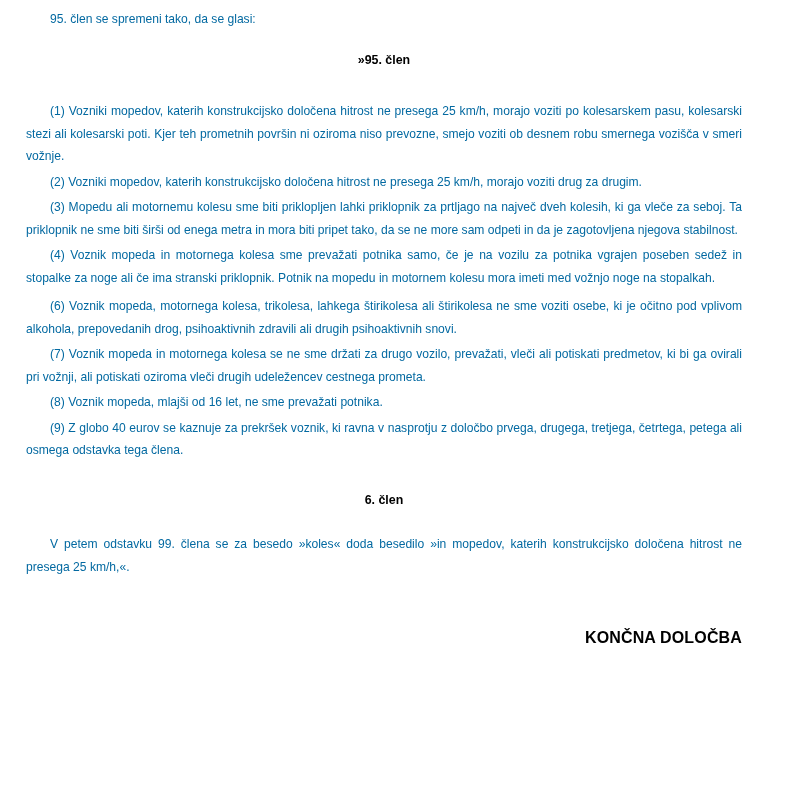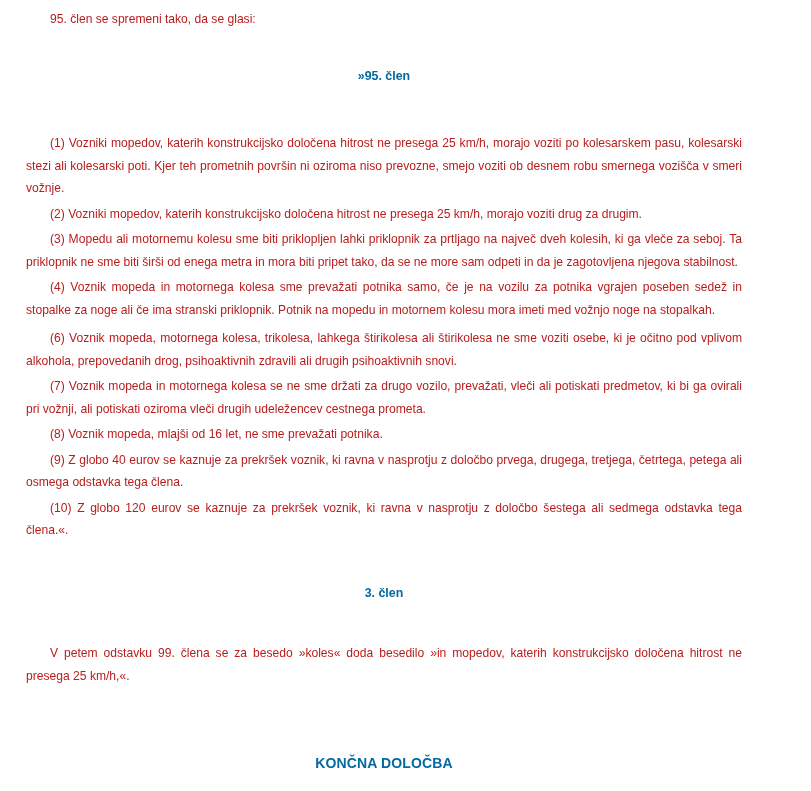--- a/index.html
+++ b/index.html
@@ -29,42 +29,43 @@
     left: 26px;
     top: 0;
     width: 716px; 
   }
   p {
     margin: 0;
     font-size: 12.1px;
     line-height: 22.5px;
     text-align: justify;
     text-justify: inter-word;
-    color: #b91c1c;
+    color: #0369a1;
   }
   p.indent {
     text-indent: 24px;
   }
   h1, h2, h3, h4 {
-    margin: 16px;
+    margin: 0;
     font-weight: bold;
     text-align: center;
     font-size: 12.1px;
     line-height: 22.5px;
-    color: #0369a1;
+    color: #000000;
   }
   h2.article-title {
     font-size: 12.4px;
   }
   h3.article-subtitle {
     font-size: 12.2px;
   }
   h4.final-heading {
-    font-size: 14px;
+    font-size: 16px;
     letter-spacing: 0.15px;
+    text-align: right;
   }
   .gap-lead     { height: 8px; }
   .gap-a        { height: 18px; }
   .gap-b        { height: 19px; }
   .gap-c        { height: 10px; }
   .gap-para     { height: 3px; }
   .gap-art6     { height: 24px; }
   .gap-art6b    { height: 22px; }
   .gap-final    { height: 49px; }
   .gap-7        { height: 2px; }
@@ -108,25 +109,24 @@
 
     <p class="indent">(7) Voznik mopeda in motornega kolesa se ne sme držati za drugo vozilo, prevažati, vleči ali potiskati predmetov, ki bi ga ovirali pri vožnji, ali potiskati oziroma vleči drugih udeležencev cestnega prometa.</p>
     <div class="gap-para"></div>
 
     <p class="indent">(8) Voznik mopeda, mlajši od 16 let, ne sme prevažati potnika.</p>
     <div class="gap-para"></div>
 
     <p class="indent">(9) Z globo 40 eurov se kaznuje za prekršek voznik, ki ravna v nasprotju z določbo prvega, drugega, tretjega, četrtega, petega ali osmega odstavka tega člena.</p>
     <div class="gap-para"></div>
 
-    <p class="indent">(10) Z globo 120 eurov se kaznuje za prekršek voznik, ki ravna v nasprotju z določbo šestega ali sedmega odstavka tega člena.«.</p>
 
     <div class="gap-art6"></div>
 
-    <h2 class="article-title">3. člen</h2>
+    <h2 class="article-title">6. člen</h2>
 
     <div class="gap-art6b"></div>
 
     <p class="indent">V petem odstavku 99. člena se za besedo »koles« doda besedilo »in mopedov, katerih konstrukcijsko določena hitrost ne presega 25 km/h,«.</p>
 
     <div class="gap-final"></div>
 
     <h4 class="final-heading">KONČNA DOLOČBA</h4>
 
     <div class="gap-7"></div>

